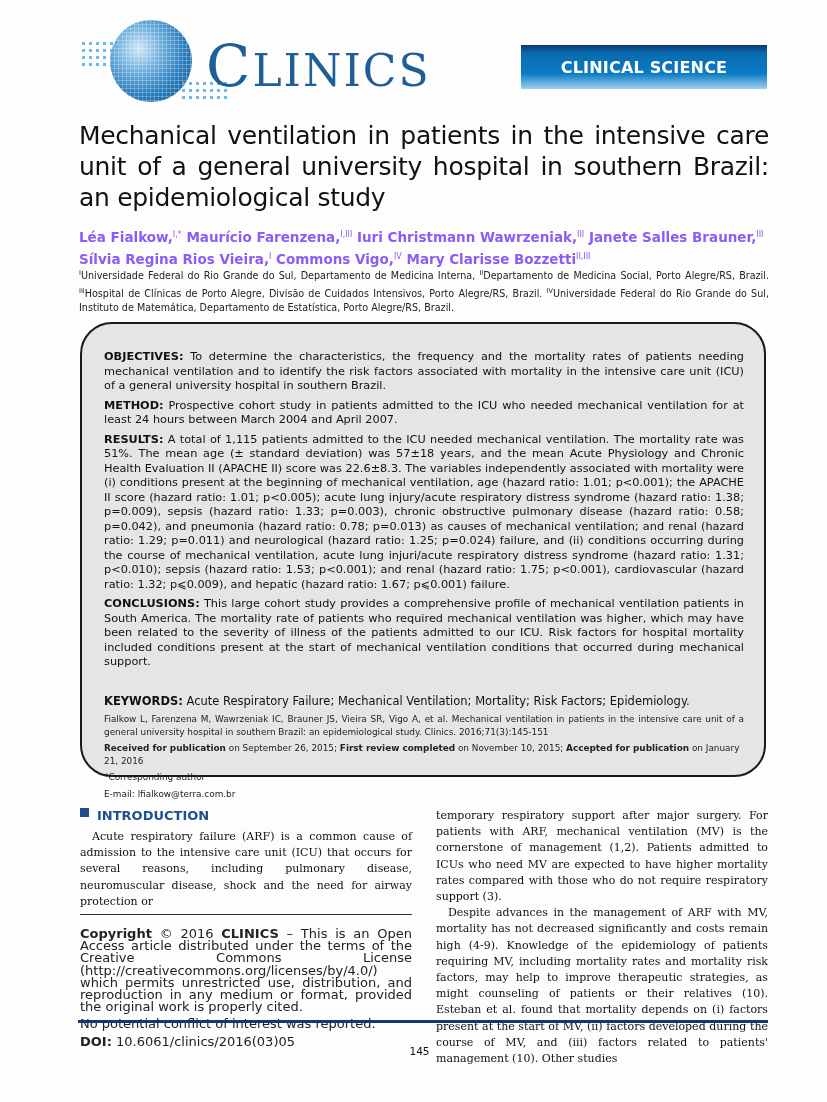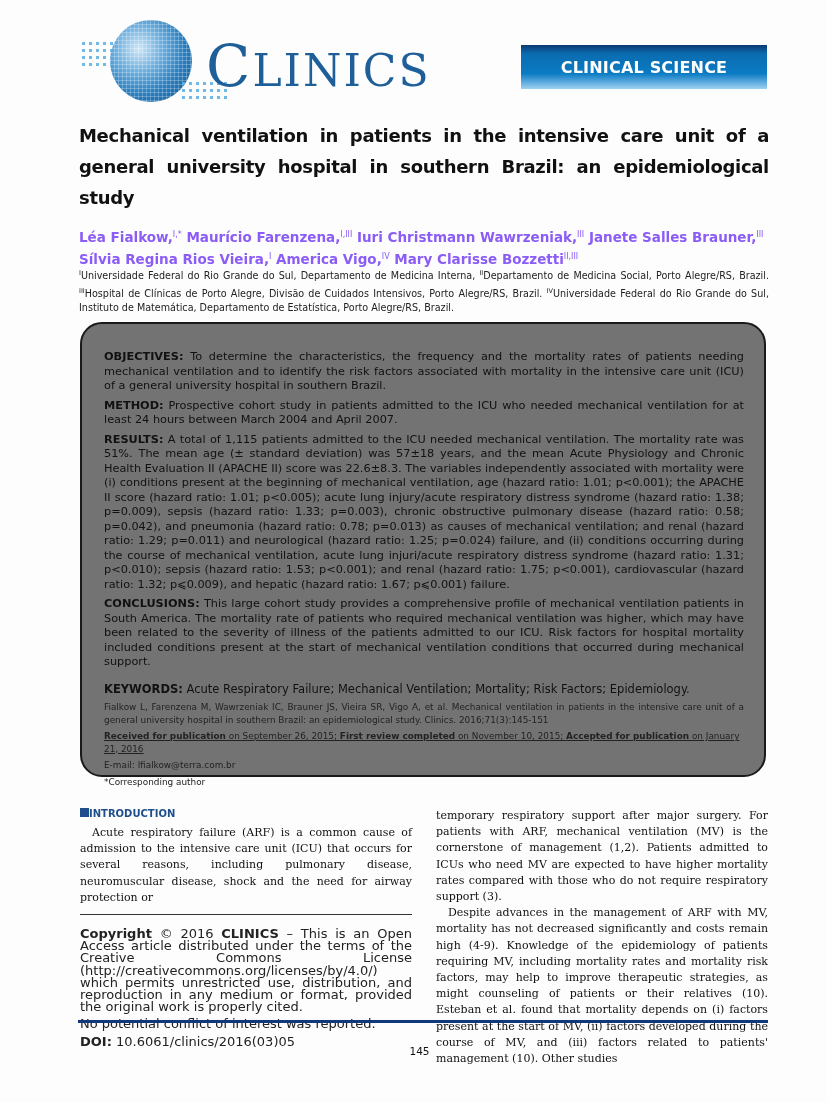--- a/index.html
+++ b/index.html
@@ -19,40 +19,40 @@
   .logo-text { position: absolute; left: 126px; top: 14px; font-family: "DejaVu Serif", serif; color: #1f5f99; letter-spacing: 2px; white-space: nowrap; }
   .logo-text .big { font-size: 58px; }
   .logo-text .small { font-size: 44px; }
 
   .section-badge { position: absolute; left: 521px; top: 45px; width: 246px; height: 44px;
        background: linear-gradient(180deg, #0a3a72 0%, #0a6cb0 20%, #0b7bc4 65%, #9fd1f1 100%);
        color: #fff; font-family: "DejaVu Sans", sans-serif; font-weight: bold; font-size: 16px;
        display: flex; align-items: center; justify-content: center; letter-spacing: 0.2px; }
 
   .title { position: absolute; left: 79px; top: 120px; width: 690px; font-family: "DejaVu Sans", sans-serif;
-           font-weight: bold; font-size: 18px; line-height: 31px; text-align: justify; text-align-last: left; letter-spacing: -0.3px; }
+           font-weight: normal; font-size: 25px; line-height: 31px; text-align: justify; text-align-last: left; letter-spacing: -0.3px; }
   .authors { position: absolute; left: 79px; top: 224px; width: 690px; font-size: 13.5px; line-height: 20px; font-weight: bold; color: #8b5cf6; }
   .authors sup { font-size: 8px; font-weight: normal; }
   .affil { position: absolute; left: 79px; top: 266px; width: 690px; font-size: 9.6px; line-height: 14.5px; color: #222; text-align: justify; }
   .affil sup { font-size: 6.5px; }
 
   
   .abstract { position: absolute; left: 80px; top: 322px; width: 686px; height: 455px; box-sizing: border-box;
-              background: #737373; border: 2px solid #1a1a1a; border-radius: 22px; padding: 26px 20px 0 22px; }
+              background: #e5e5e5; border: 2px solid #1a1a1a; border-radius: 32px; padding: 26px 20px 0 22px; }
   .abs-p { font-size: 11.3px; line-height: 14.5px; text-align: justify; margin: 0 0 5px 0; color: #111; }
   .abs-p b { font-weight: bold; }
-  .keywords { margin-top: 12px; font-size: 11.5px; }
+  .keywords { margin-top: 24px; font-size: 11.5px; }
   .citation { margin-top: 1px; font-size: 8.9px; line-height: 12.5px; text-align: justify; color: #222; }
   .small-line { font-size: 8.9px; line-height: 12.5px; margin-top: 4px; color: #222; }
   .small-line b { font-weight: bold; }
 
   
   .col-left { position: absolute; left: 80px; top: 808px; width: 332px; }
   .col-right { position: absolute; left: 436px; top: 808px; width: 332px; }
-  .intro-head { font-family: "DejaVu Sans", sans-serif; font-weight: bold; color: #1e4f8c; font-size: 10px; display: flex; gap: 0; }
+  .intro-head { font-family: "DejaVu Sans", sans-serif; font-weight: bold; color: #1e4f8c; font-size: 13px; display: flex; gap: 8px; }
   .square { width: 9px; height: 9px; background: #1e4f8c; display: inline-block; }
   .body-text { font-family: "DejaVu Serif", serif; font-size: 11px; line-height: 16.2px; text-align: justify; color: #111; margin: 0; }
   .indent { text-indent: 12px; }
   .col-left .body-text { margin-top: 6px; }
   .rule-left { position: absolute; left: 80px; top: 914px; width: 332px; height: 1px; background: #333; }
   .footnotes { position: absolute; left: 80px; top: 928px; width: 332px; font-size: 13px; line-height: 12.2px; color: #222; }
   .footnotes p { margin: 0 0 5px 0; text-align: justify; }
   .footnotes b { font-weight: bold; }
 
   .bottom-rule { position: absolute; left: 78px; top: 1020px; width: 690px; height: 3px; background: #12387a; }
@@ -71,41 +71,41 @@
 <div class="section-badge">CLINICAL SCIENCE</div>
 
 <h1 class="title" style="margin:0;">Mechanical ventilation in patients in the intensive care unit of a general university hospital in southern Brazil: an epidemiological study</h1>
 
 <div class="authors">
   <span><span>Léa Fialkow,</span><sup>I,*</sup></span>
   <span><span>Maurício Farenzena,</span><sup>I,III</sup></span>
   <span><span>Iuri Christmann Wawrzeniak,</span><sup>III</sup></span>
   <span><span>Janete Salles Brauner,</span><sup>III</sup></span><br>
   <span><span>Sílvia Regina Rios Vieira,</span><sup>I</sup></span>
-  <span><span>America Vigo,</span><sup>IV</sup></span>
+  <span><span>Commons Vigo,</span><sup>IV</sup></span>
   <span><span>Mary Clarisse Bozzetti</span><sup>II,III</sup></span>
 </div>
 
 <div class="affil">
   <sup>I</sup><span>Universidade Federal do Rio Grande do Sul, Departamento de Medicina Interna, </span>
   <sup>II</sup><span>Departamento de Medicina Social, Porto Alegre/RS, Brazil. </span>
   <sup>III</sup><span>Hospital de Clínicas de Porto Alegre, Divisão de Cuidados Intensivos, Porto Alegre/RS, Brazil. </span>
   <sup>IV</sup><span>Universidade Federal do Rio Grande do Sul, Instituto de Matemática, Departamento de Estatística, Porto Alegre/RS, Brazil.</span>
 </div>
 
 <div class="abstract">
   <p class="abs-p"><b>OBJECTIVES:</b><span> To determine the characteristics, the frequency and the mortality rates of patients needing mechanical ventilation and to identify the risk factors associated with mortality in the intensive care unit (ICU) of a general university hospital in southern Brazil.</span></p>
   <p class="abs-p"><b>METHOD:</b><span> Prospective cohort study in patients admitted to the ICU who needed mechanical ventilation for at least 24 hours between March 2004 and April 2007.</span></p>
   <p class="abs-p"><b>RESULTS:</b><span> A total of 1,115 patients admitted to the ICU needed mechanical ventilation. The mortality rate was 51%. The mean age (± standard deviation) was 57±18 years, and the mean Acute Physiology and Chronic Health Evaluation II (APACHE II) score was 22.6±8.3. The variables independently associated with mortality were (i) conditions present at the beginning of mechanical ventilation, age (hazard ratio: 1.01; p&lt;0.001); the APACHE II score (hazard ratio: 1.01; p&lt;0.005); acute lung injury/acute respiratory distress syndrome (hazard ratio: 1.38; p=0.009), sepsis (hazard ratio: 1.33; p=0.003), chronic obstructive pulmonary disease (hazard ratio: 0.58; p=0.042), and pneumonia (hazard ratio: 0.78; p=0.013) as causes of mechanical ventilation; and renal (hazard ratio: 1.29; p=0.011) and neurological (hazard ratio: 1.25; p=0.024) failure, and (ii) conditions occurring during the course of mechanical ventilation, acute lung injuri/acute respiratory distress syndrome (hazard ratio: 1.31; p&lt;0.010); sepsis (hazard ratio: 1.53; p&lt;0.001); and renal (hazard ratio: 1.75; p&lt;0.001), cardiovascular (hazard ratio: 1.32; p⩽0.009), and hepatic (hazard ratio: 1.67; p⩽0.001) failure.</span></p>
   <p class="abs-p"><b>CONCLUSIONS:</b><span> This large cohort study provides a comprehensive profile of mechanical ventilation patients in South America. The mortality rate of patients who required mechanical ventilation was higher, which may have been related to the severity of illness of the patients admitted to our ICU. Risk factors for hospital mortality included conditions present at the start of mechanical ventilation conditions that occurred during mechanical support.</span></p>
   <p class="abs-p keywords"><b>KEYWORDS:</b><span>  Acute Respiratory Failure; Mechanical Ventilation; Mortality; Risk Factors; Epidemiology.</span></p>
   <p class="citation" style="margin-bottom:0;">Fialkow L, Farenzena M, Wawrzeniak IC, Brauner JS, Vieira SR, Vigo A, et al. Mechanical ventilation in patients in the intensive care unit of a general university hospital in southern Brazil: an epidemiological study. Clinics. 2016;71(3):145-151</p>
-  <p class="small-line" style="margin-bottom:0;text-decoration:underline;"><b>Received for publication</b><span> on September 26, 2015; </span><b>First review completed</b><span> on November 10, 2015; </span><b>Accepted for publication</b><span> on January 21, 2016</span></p>
+  <p class="small-line" style="margin-bottom:0;"><b>Received for publication</b><span> on September 26, 2015; </span><b>First review completed</b><span> on November 10, 2015; </span><b>Accepted for publication</b><span> on January 21, 2016</span></p>
+  <p class="small-line" style="margin-bottom:0;">*Corresponding author</p>
   <p class="small-line" style="margin-bottom:0;">E-mail: lfialkow@terra.com.br</p>
-  <p class="small-line" style="margin-bottom:0;">*Corresponding author</p>
 </div>
 
 <div class="col-left">
   <div class="intro-head">
     <span class="square"></span>
     <span>INTRODUCTION</span>
   </div>
   <p class="body-text indent">Acute respiratory failure (ARF) is a common cause of admission to the intensive care unit (ICU) that occurs for several reasons, including pulmonary disease, neuromuscular disease, shock and the need for airway protection or</p>
 </div>
 

